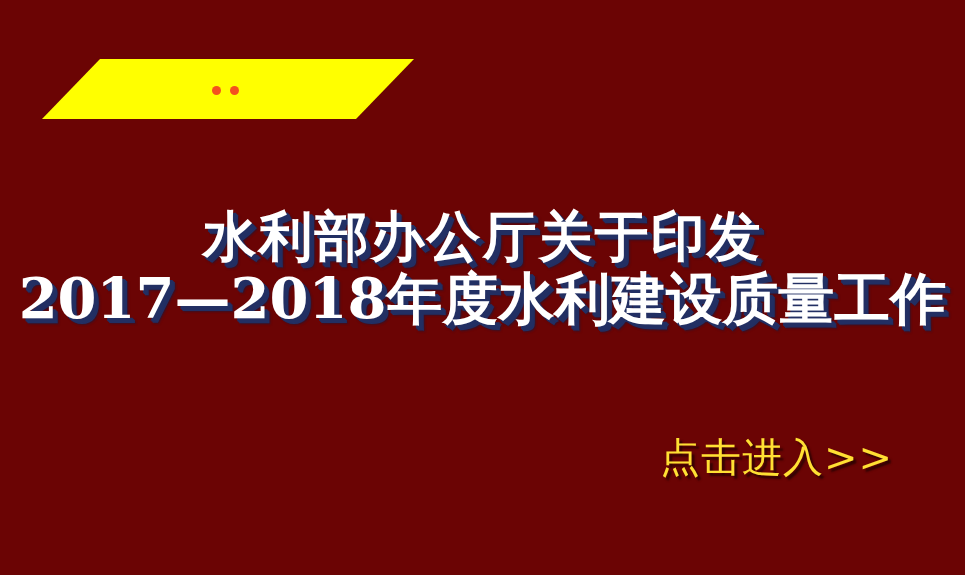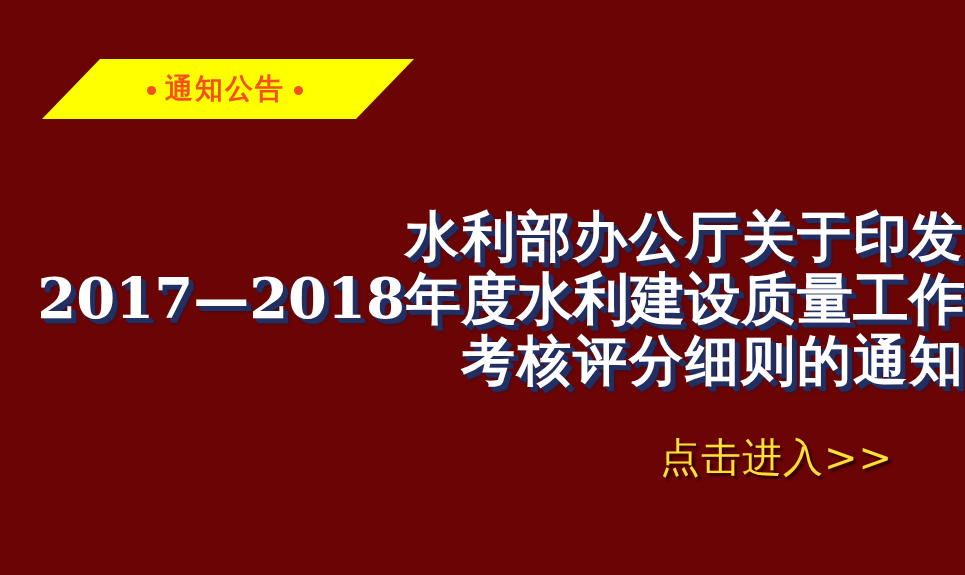--- a/index.html
+++ b/index.html
@@ -62,21 +62,21 @@
     position: relative;
     top: 1px;
   }
 
   
   #headline {
     position: absolute;
     left: 0;
     right: 0;
     top: 205px;
-    text-align: right;
+    text-align: center;
   }
   .headline-line {
     display: block;
     color: #ffffff;
     font-family: "DejaVu Serif", "Liberation Serif", serif;
     font-weight: bold;
     font-size: 54px;
     line-height: 62px;
     letter-spacing: 2px;
     white-space: nowrap;
@@ -112,26 +112,24 @@
 </style>
 </head>
 <body>
 
 <div id="promo-card">
 
   <div id="ribbon-wrap">
     <div id="ribbon-shape"></div>
     <div id="ribbon-label">
       <span class="ribbon-dot"></span>
-      <span>通知公告</span>
       <span class="ribbon-dot"></span>
     </div>
   </div>
 
   <div id="headline">
     <span class="headline-line" id="headline-line-1">水利部办公厅关于印发</span>
     <span class="headline-line" id="headline-line-2">2017—2018年度水利建设质量工作</span>
-    <span class="headline-line" id="headline-line-3">考核评分细则的通知</span>
   </div>
 
   <a id="cta-link" href="#">点击进入&gt;&gt;</a>
 
 </div>
 
 </body></html>

